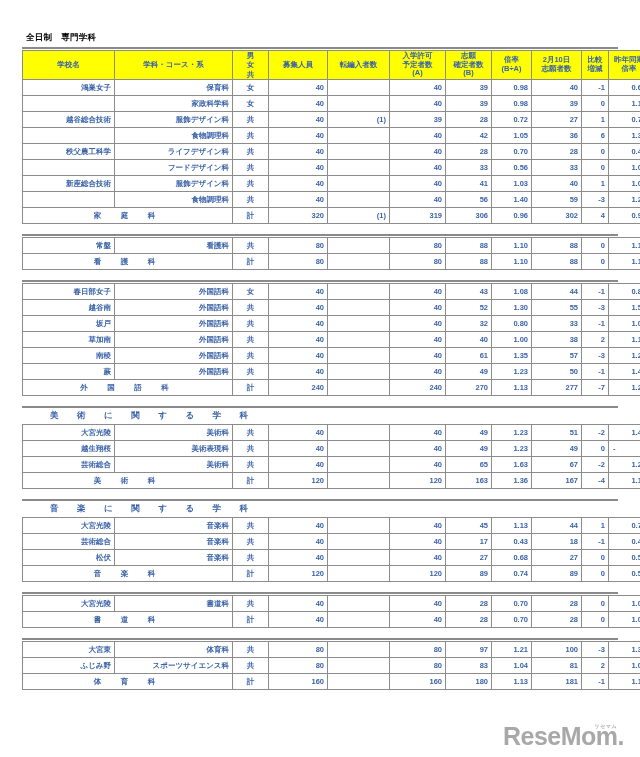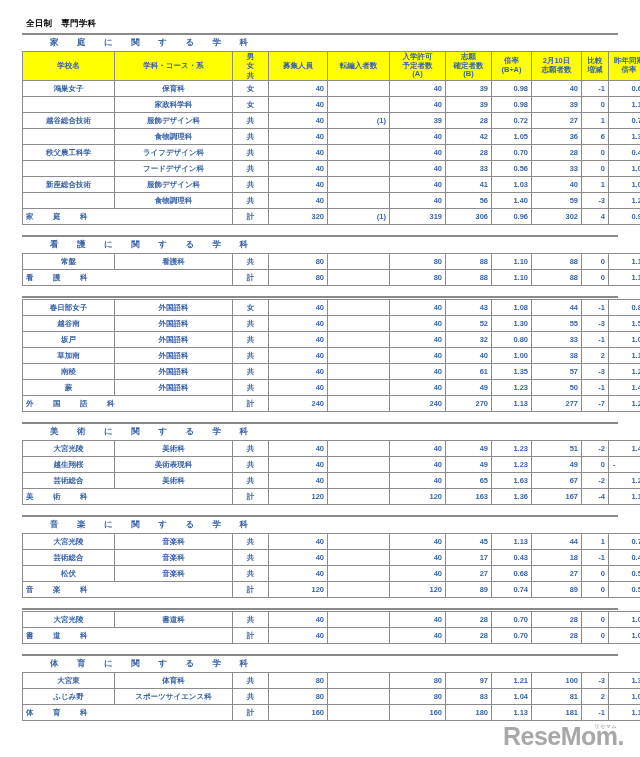--- a/index.html
+++ b/index.html
@@ -23,21 +23,21 @@
     box-sizing: border-box;
     padding: 18px 22px 0 22px;
   }
 
   
   .doc-title {
     color: #000000;
     font-size: 8.5px;
     font-weight: bold;
     letter-spacing: 0.3px;
-    margin: 0 0 3px 4px;
+    margin: 14px 0 3px 4px;
   }
 
   
   .section {
     margin-bottom: 10px;
   }
   .section-rule {
     height: 2px;
     background: #8a8a8a;
     width: 596px;
@@ -91,30 +91,31 @@
     font-weight: bold;
     line-height: 1.15;
     padding: 2px 1px;
     height: auto;
     border: 0.7px solid #8c8c8c;
   }
   thead th .ln { display: block; }
   th.sexhead .ln { line-height: 1.25; }
 
   
-  td.school   { text-align: center;   padding-left: 6px; font-family: Liberation Mono, monospace; }
-  td.course   { text-align: center;   padding-left: 8px; }
+  td.school   { text-align: right;   padding-left: 6px; font-family: Liberation Mono, monospace; }
+  td.course   { text-align: right;   padding-left: 8px; }
   td.sex      { text-align: center; }
   td.num      { text-align: right;  padding-right: 4px; color: #3a63a8; }
   td.num.dash { text-align: left;   padding-left: 4px; }
 
   tr.total td {
     border-top: 1.2px solid #6f6f6f;
   }
   td.total-label {
+    text-align: center;
     letter-spacing: 6px;
     padding-left: 16px;
     color: #3a63a8;
     font-family: Liberation Mono, monospace;
   }
   td.total-sex { text-align: center; }
 
   
   td.grp-top { border-top: 1.2px solid #6f6f6f; }
 
@@ -143,21 +144,20 @@
 </head>
 <body>
 
 <div class="page">
 
   <div class="doc-title">全日制　専門学科</div>
 
   <div id="sections-root">
       <div class="section">
         <div class="section-rule"></div>
-        <div class="section-heading">家　庭　に　関　す　る　学　科</div>
         <table class="grid">
           <colgroup>
             <col class="c-school">
             <col class="c-course">
             <col class="c-sex">
             <col class="c-cap">
             <col class="c-trans">
             <col class="c-permit">
             <col class="c-apply">
             <col class="c-ratio">
@@ -319,21 +319,20 @@
               <td class="num">0.96</td>
               <td class="num">302</td>
               <td class="num">4</td>
               <td class="num">0.95</td>
             </tr>
           </tbody>
         </table>
       </div>
       <div class="section">
         <div class="section-rule"></div>
-        <div class="section-heading">看　護　に　関　す　る　学　科</div>
         <table class="grid">
           <colgroup>
             <col class="c-school">
             <col class="c-course">
             <col class="c-sex">
             <col class="c-cap">
             <col class="c-trans">
             <col class="c-permit">
             <col class="c-apply">
             <col class="c-ratio">
@@ -664,21 +663,20 @@
               <td class="num">0.70</td>
               <td class="num">28</td>
               <td class="num">0</td>
               <td class="num">1.00</td>
             </tr>
           </tbody>
         </table>
       </div>
       <div class="section">
         <div class="section-rule"></div>
-        <div class="section-heading">体　育　に　関　す　る　学　科</div>
         <table class="grid">
           <colgroup>
             <col class="c-school">
             <col class="c-course">
             <col class="c-sex">
             <col class="c-cap">
             <col class="c-trans">
             <col class="c-permit">
             <col class="c-apply">
             <col class="c-ratio">

